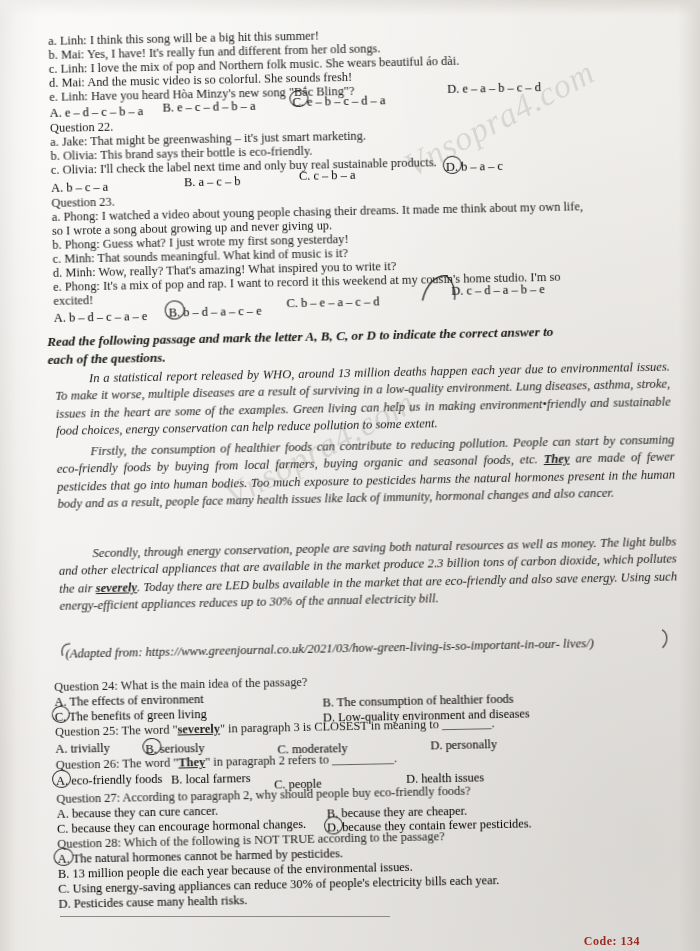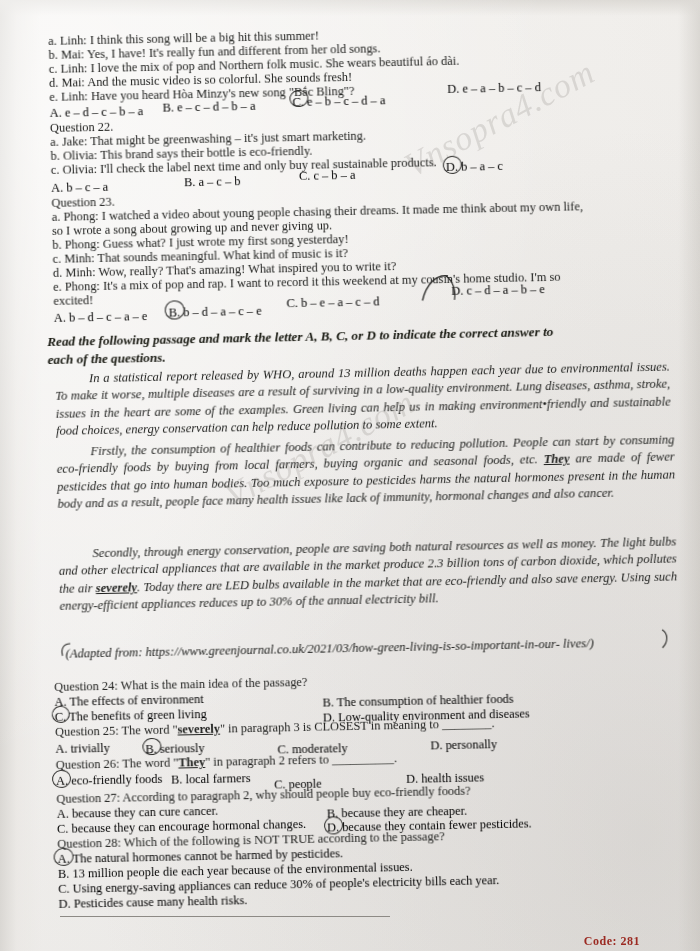--- a/index.html
+++ b/index.html
@@ -264,14 +264,14 @@
       <path d="M30,6 C36,10 40,20 38,30" stroke="#2a2a28" stroke-width="1.2" fill="none"></path>
     </svg>
 
     <svg class="pen-mark" style="left:55px; top:634px;" width="615" height="24">
       <path d="M4,16 C2,8 6,4 12,4" stroke="#2a2a28" stroke-width="1.1" fill="none"></path>
       <path d="M604,2 C610,6 610,14 604,20" stroke="#2a2a28" stroke-width="1.1" fill="none"></path>
     </svg>
   </div>
 
   <div class="footer-line"></div>
-  <div class="footer-code">Code: 281</div>
+  <div class="footer-code">Code: 134</div>
 </div>
 
 </body></html>

